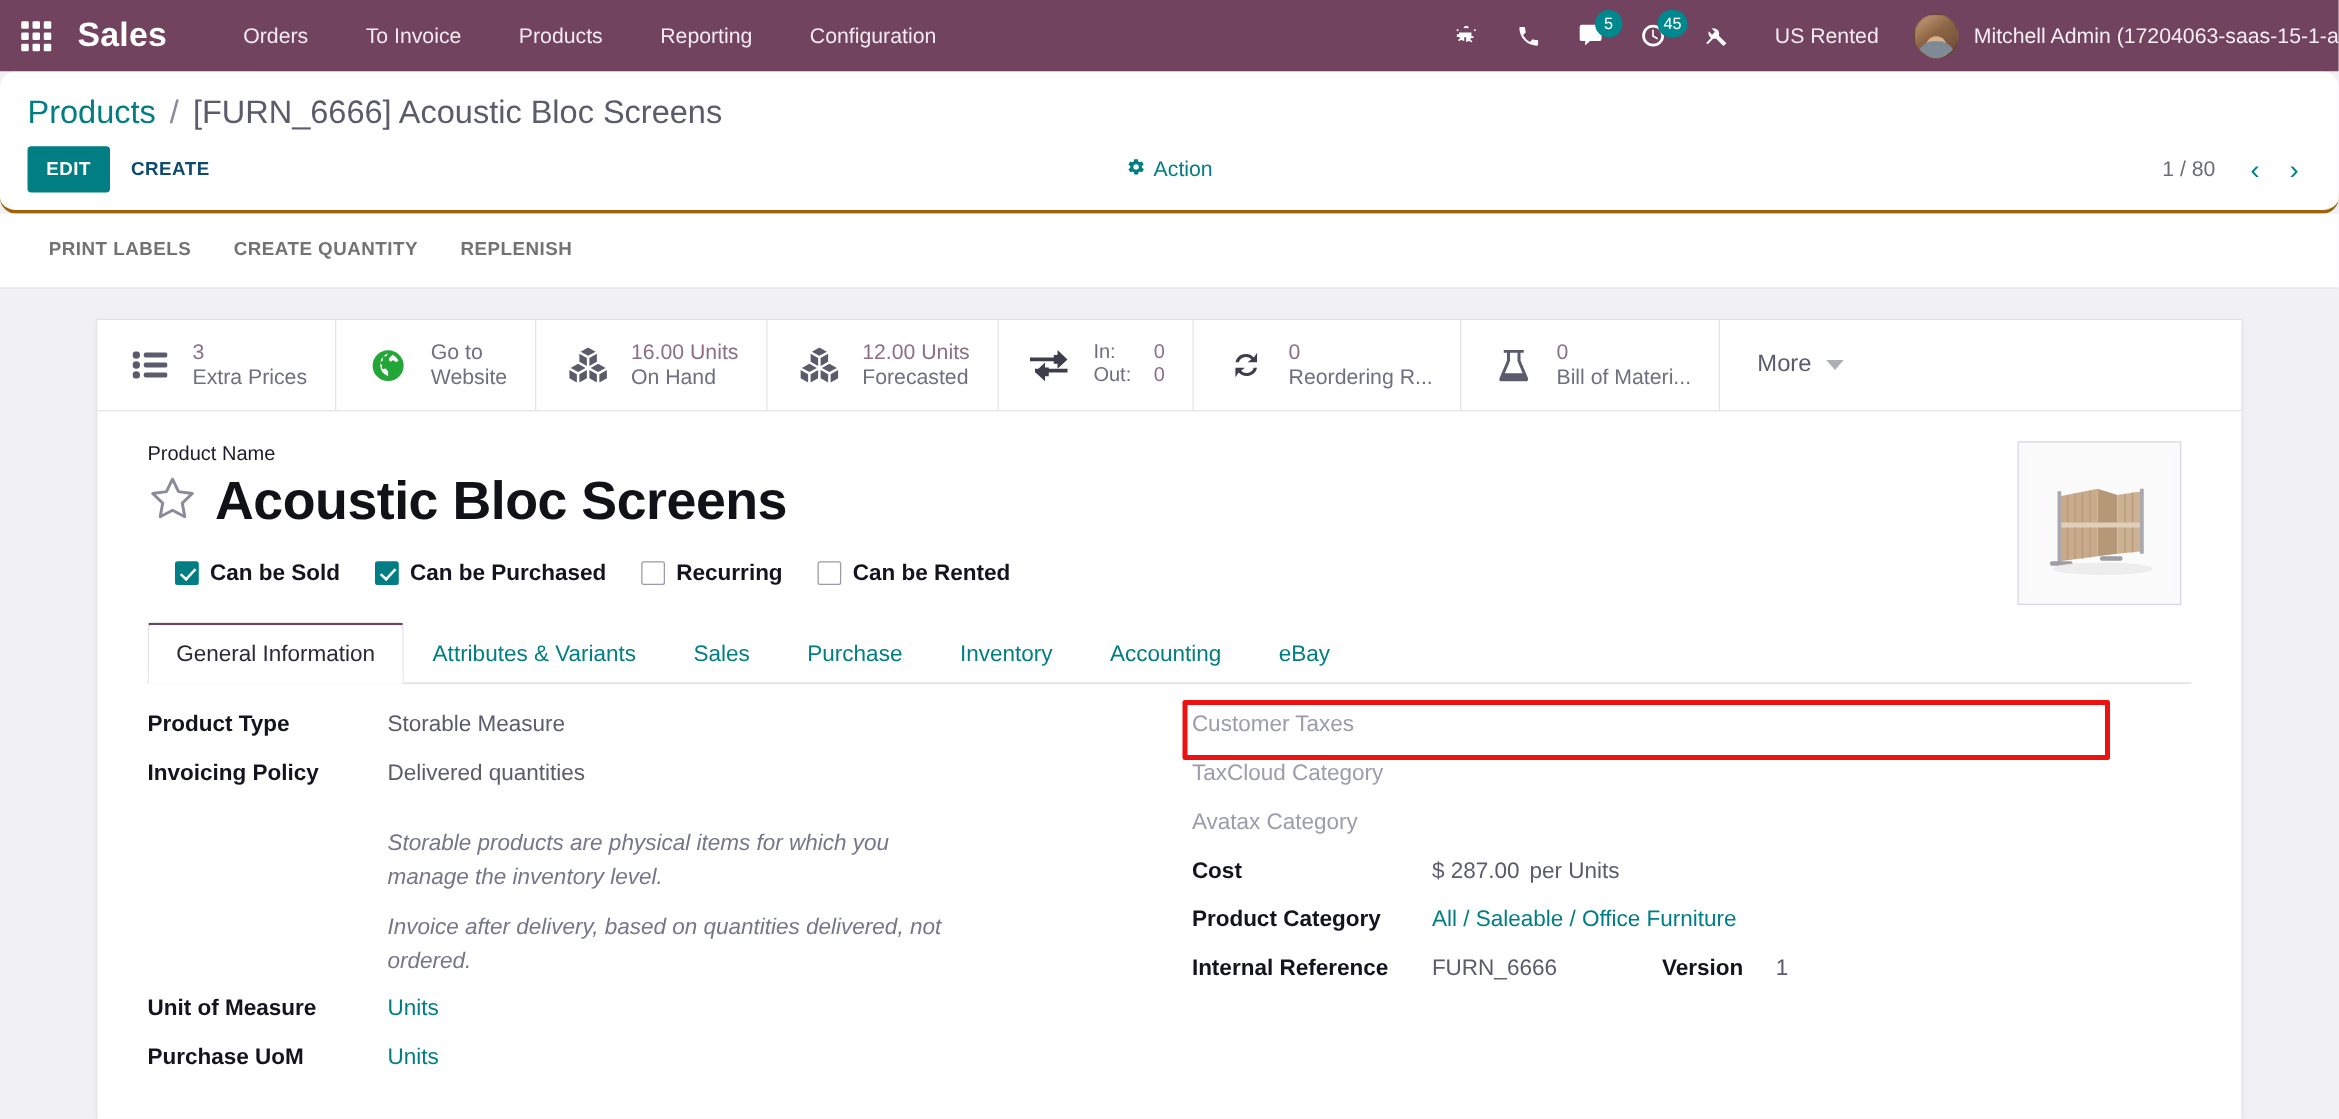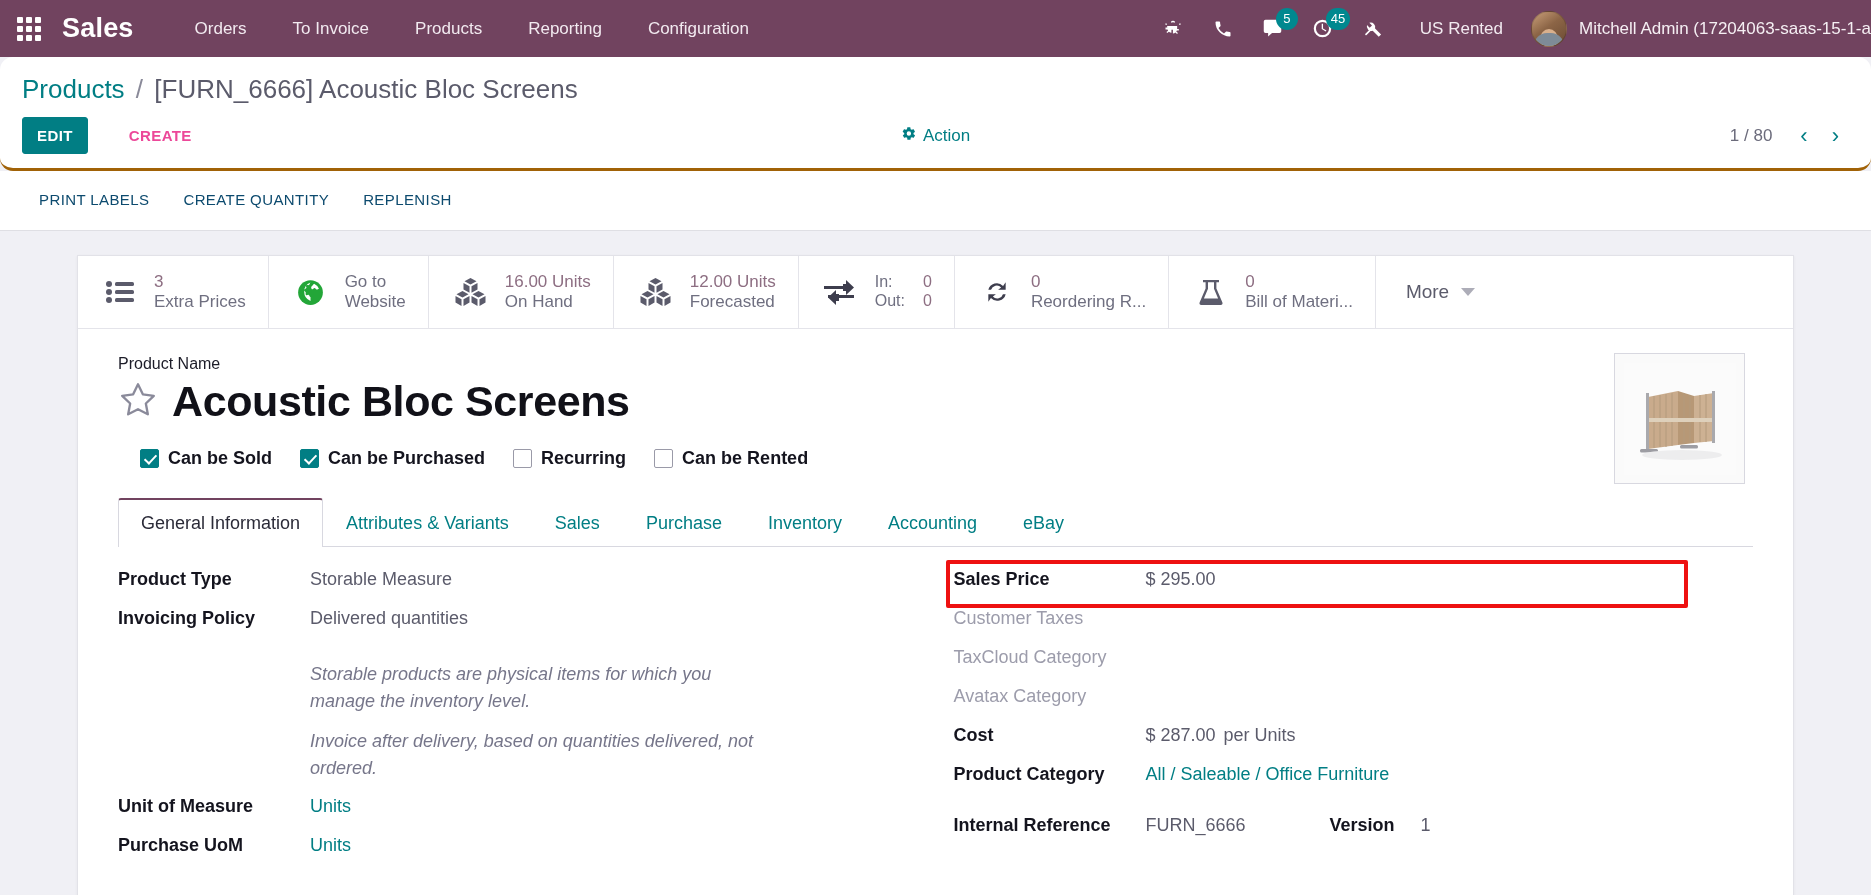--- a/index.html
+++ b/index.html
@@ -89,23 +89,23 @@
   .actions-row {
     display: flex; align-items: center;
     padding: 12px 22px 14px 22px; position: relative;
   }
   .btn-primary {
     background: #017e84; color: #fff; border: 1px solid #017e84;
     font-size: 15px; font-weight: 600; letter-spacing: .4px;
     padding: 9px 14px; border-radius: 3px; cursor: pointer;
   }
   .btn-link {
-    background: transparent; border: 1px solid transparent; color: #ec4899;
+    background: transparent; border: 1px solid transparent; color: #0c4a6e;
     font-size: 15px; font-weight: 600; letter-spacing: .4px;
-    padding: 9px 16px; border-radius: 3px; cursor: pointer; margin-left: 24px;
+    padding: 9px 16px; border-radius: 3px; cursor: pointer;
   }
   .action-cog {
     position: absolute; left: 50%; transform: translateX(-50%);
     color: #017e84; font-size: 17px; display: flex; align-items: center;
     gap: 7px; cursor: pointer; padding: 6px 10px; border-radius: 3px;
   }
   .pager {
     margin-left: auto; display: flex; align-items: center; gap: 4px;
     padding-right: 0;
   }
@@ -114,22 +114,22 @@
     color: #017e84; font-size: 22px; line-height: 1;
     padding: 4px 10px; cursor: pointer; background: none; border: none;
     font-family: "Liberation Sans", sans-serif;
   }
 
   .subbutton-row {
     background: #fff; border-bottom: 1px solid #dfdfe4;
     display: flex; align-items: center; padding: 10px 22px 12px 22px;
   }
   .sub-btn {
-    background: transparent; border: 1px solid transparent; color: #0c4a6e;
-    font-size: 15px; font-weight: 400; letter-spacing: .4px;
+    background: transparent; border: 1px solid transparent; color: #737373;
+    font-size: 15px; font-weight: 700; letter-spacing: .4px;
     padding: 9px 16px; border-radius: 3px; cursor: pointer;
   }
 
   
   .sheet-bg { padding: 24px 0 0 0; height: calc(895px - 222px); }
   .sheet {
     background: #fff; border: 1px solid #e2e2e8;
     margin: 0 auto; width: 1717px; min-height: 680px;
     box-shadow: 0 1px 3px rgba(0,0,0,.05);
   }
@@ -209,21 +209,21 @@
   .f-row { display: flex; align-items: baseline; min-height: 39px; }
   .f-label {
     width: 192px; flex: none; font-size: 18px; color: #14141e; font-weight: 600;
   }
   .f-label.muted { color: #9c9cab; font-weight: 400; }
   .f-value { font-size: 18px; color: #5b5b6b; }
   .f-value.link { color: #017e84; cursor: pointer; }
   .f-help { font-size: 18px; color: #76768a; font-style: italic; line-height: 1.48; max-width: 470px; }
   .f-row.help-row { align-items: flex-start; margin-top: 14px; }
   .f-suffix { font-size: 18px; color: #5b5b6b; padding-left: 8px; }
-  .version-wrap { display: flex; align-items: baseline; margin-left: 84px; margin-top: 12px; }
+  .version-wrap { display: flex; align-items: baseline; margin-left: 84px; }
   .version-label { font-size: 18px; color: #14141e; font-weight: 600; padding-right: 26px; }
   .version-val { font-size: 18px; color: #5b5b6b; }
 
   .highlight-box {
     position: absolute; left: 10px; top: -9px;
     width: 742px; height: 48px;
     border: 4px solid #ee1111; border-radius: 2px;
     pointer-events: none; z-index: 5;
   }
 </style>
@@ -528,24 +528,20 @@
         <div class="f-row">
           <div class="f-label">Purchase UoM</div>
           <div class="f-value link">Units</div>
         </div>
       </div>
 
       <div class="col right">
         <div class="highlight-box"></div>
 
         <div class="f-row">
-          <div class="f-label">Sales Price</div>
-          <div class="f-value">$ 295.00</div>
-        </div>
-        <div class="f-row">
           <div class="f-label muted">Customer Taxes</div>
           <div class="f-value"></div>
         </div>
         <div class="f-row">
           <div class="f-label muted">TaxCloud Category</div>
           <div class="f-value"></div>
         </div>
         <div class="f-row">
           <div class="f-label muted">Avatax Category</div>
           <div class="f-value"></div>

